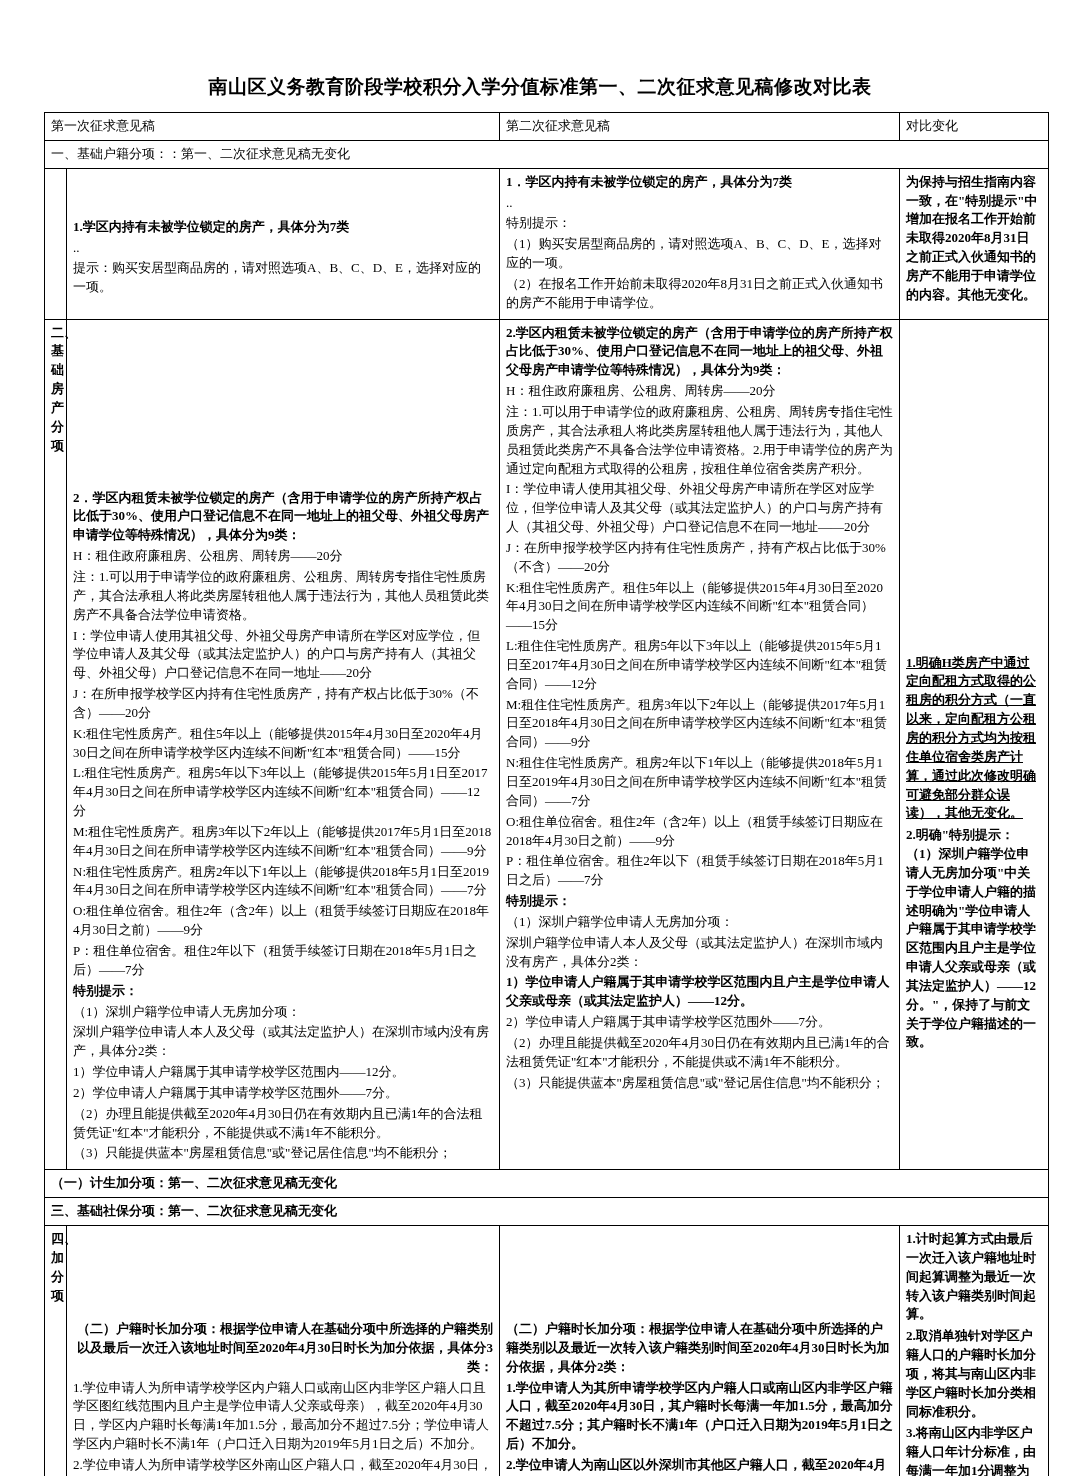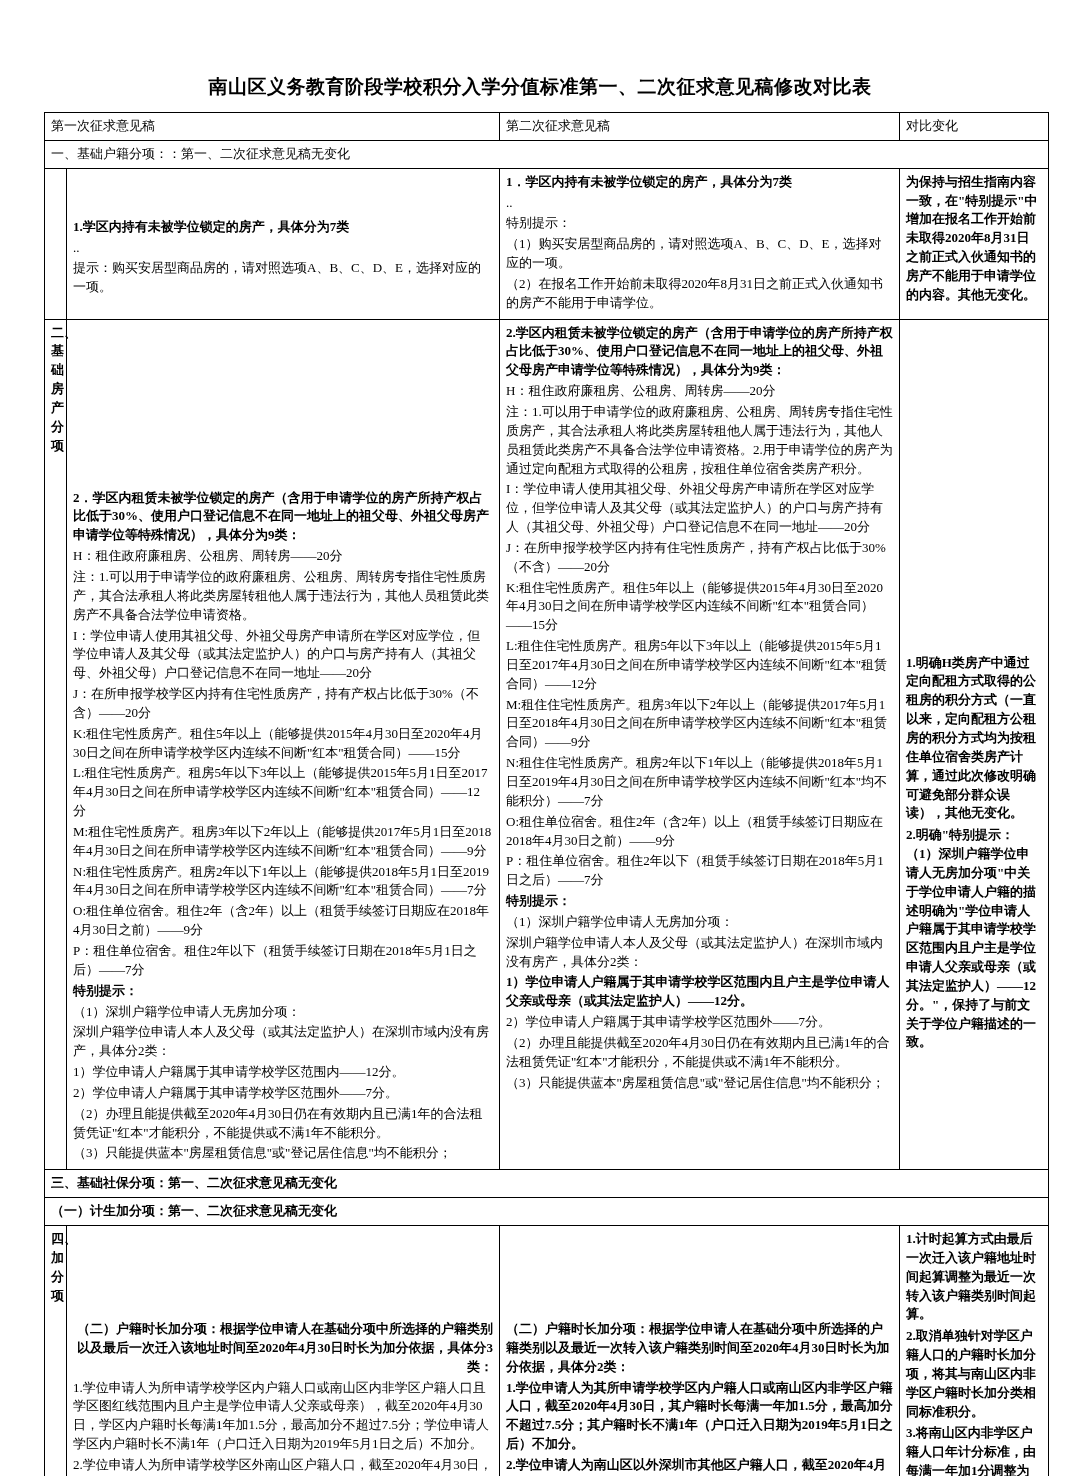--- a/index.html
+++ b/index.html
@@ -126,43 +126,43 @@
       </td>
       <td class="cell-pad tight">
         <p class="b">2.学区内租赁未被学位锁定的房产（含用于申请学位的房产所持产权占比低于30%、使用户口登记信息不在同一地址上的祖父母、外祖父母房产申请学位等特殊情况），具体分为9类：</p>
         <p>H：租住政府廉租房、公租房、周转房——20分</p>
         <p>注：1.可以用于申请学位的政府廉租房、公租房、周转房专指住宅性质房产，其合法承租人将此类房屋转租他人属于违法行为，其他人员租赁此类房产不具备合法学位申请资格。2.用于申请学位的房产为通过定向配租方式取得的公租房，按租住单位宿舍类房产积分。</p>
         <p>I：学位申请人使用其祖父母、外祖父母房产申请所在学区对应学位，但学位申请人及其父母（或其法定监护人）的户口与房产持有人（其祖父母、外祖父母）户口登记信息不在同一地址——20分</p>
         <p>J：在所申报学校学区内持有住宅性质房产，持有产权占比低于30%（不含）——20分</p>
         <p>K:租住宅性质房产。租住5年以上（能够提供2015年4月30日至2020年4月30日之间在所申请学校学区内连续不间断"红本"租赁合同）——15分</p>
         <p>L:租住住宅性质房产。租房5年以下3年以上（能够提供2015年5月1日至2017年4月30日之间在所申请学校学区内连续不间断"红本"租赁合同）——12分</p>
         <p>M:租住住宅性质房产。租房3年以下2年以上（能够提供2017年5月1日至2018年4月30日之间在所申请学校学区内连续不间断"红本"租赁合同）——9分</p>
-        <p>N:租住住宅性质房产。租房2年以下1年以上（能够提供2018年5月1日至2019年4月30日之间在所申请学校学区内连续不间断"红本"均不能积分）——7分</p>
+        <p>N:租住住宅性质房产。租房2年以下1年以上（能够提供2018年5月1日至2019年4月30日之间在所申请学校学区内连续不间断"红本"租赁合同）——7分</p>
         <p>O:租住单位宿舍。租住2年（含2年）以上（租赁手续签订日期应在2018年4月30日之前）——9分</p>
         <p>P：租住单位宿舍。租住2年以下（租赁手续签订日期在2018年5月1日之后）——7分</p>
         <p class="b">特别提示：</p>
         <p>（1）深圳户籍学位申请人无房加分项：</p>
         <p>深圳户籍学位申请人本人及父母（或其法定监护人）在深圳市域内没有房产，具体分2类：</p>
         <p class="b">1）学位申请人户籍属于其申请学校学区范围内且户主是学位申请人父亲或母亲（或其法定监护人）——12分。</p>
         <p>2）学位申请人户籍属于其申请学校学区范围外——7分。</p>
         <p>（2）办理且能提供截至2020年4月30日仍在有效期内且已满1年的合法租赁凭证"红本"才能积分，不能提供或不满1年不能积分。</p>
         <p>（3）只能提供蓝本"房屋租赁信息"或"登记居住信息"均不能积分；</p>
       </td>
       <td class="cellC cell-pad">
-        <p class="b" style="margin-top:330px;">1.明确H类房产中通过定向配租方式取得的公租房的积分方式（一直以来，定向配租方公租房的积分方式均为按租住单位宿舍类房产计算，通过此次修改明确可避免部分群众误读），其他无变化。</p>
+        <p class="b" style="margin-top:330px;text-decoration:underline;">1.明确H类房产中通过定向配租方式取得的公租房的积分方式（一直以来，定向配租方公租房的积分方式均为按租住单位宿舍类房产计算，通过此次修改明确可避免部分群众误读），其他无变化。</p>
         <p class="b">2.明确"特别提示：（1）深圳户籍学位申请人无房加分项"中关于学位申请人户籍的描述明确为"学位申请人户籍属于其申请学校学区范围内且户主是学位申请人父亲或母亲（或其法定监护人）——12分。"，保持了与前文关于学位户籍描述的一致。</p>
       </td>
     </tr>
 
     <tr class="sectionrow">
-      <td colspan="4" class="indent1 b">三、基础社保分项：第一、二次征求意见稿无变化</td>
+      <td colspan="4" class="indent2 b">（一）计生加分项：第一、二次征求意见稿无变化</td>
     </tr>
 
     <tr class="sectionrow">
-      <td colspan="4" class="indent2 b">（一）计生加分项：第一、二次征求意见稿无变化</td>
+      <td colspan="4" class="indent1 b">三、基础社保分项：第一、二次征求意见稿无变化</td>
     </tr>
 
     <tr>
       <td class="sidelabel center-mid">
         <span>四、加分项</span>
       </td>
       <td class="cell-pad tight">
         <p style="margin-top:90px;text-align:right;"><span class="b">（二）户籍时长加分项：根据学位申请人在基础分项中所选择的户籍类别以及最后一次迁入该地址时间至2020年4月30日时长为加分依据，具体分3类：</span></p>
         <p>1.学位申请人为所申请学校学区内户籍人口或南山区内非学区户籍人口且学区图红线范围内且户主是学位申请人父亲或母亲），截至2020年4月30日，学区内户籍时长每满1年加1.5分，最高加分不超过7.5分；学位申请人学区内户籍时长不满1年（户口迁入日期为2019年5月1日之后）不加分。</p>
         <p>2.学位申请人为所申请学校学区外南山区户籍人口，截至2020年4月30日，南山区户籍时长每满一年加1分，最高加分不超过5分；学位申请人南山区户籍时长不满1年（户口迁入日期为2019年5月1日之后）不加分。</p>

